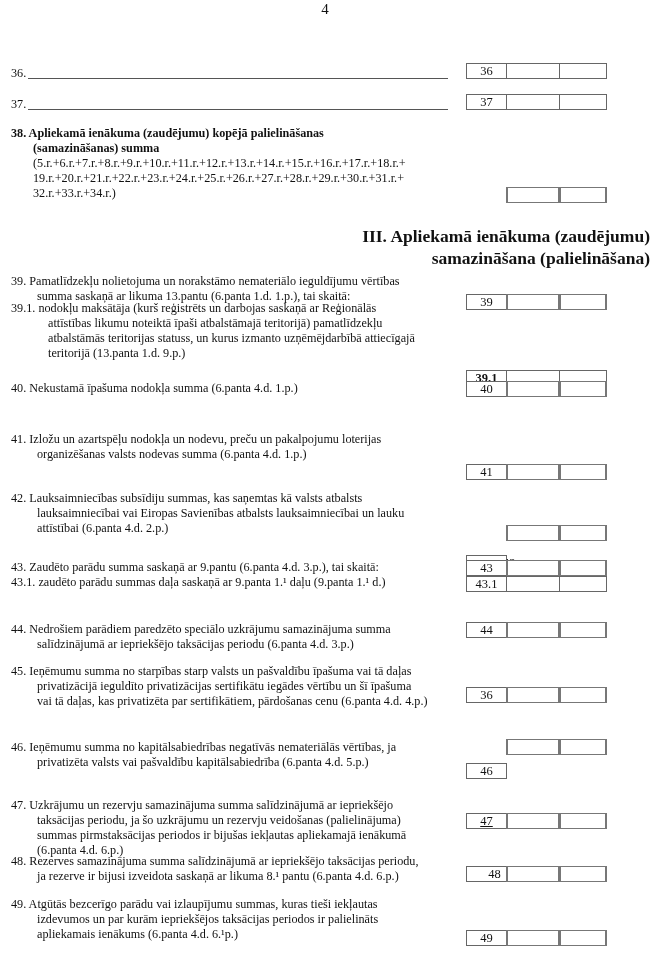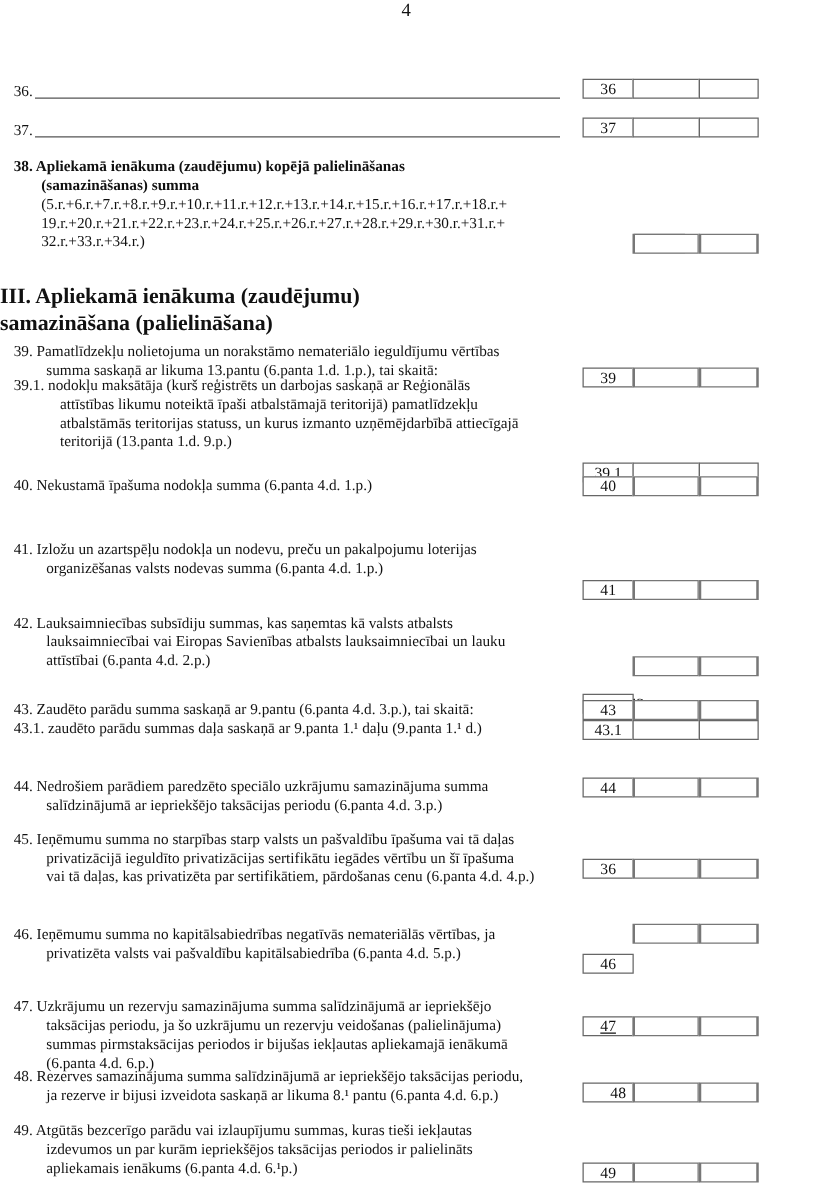--- a/index.html
+++ b/index.html
@@ -22,21 +22,21 @@
     border: 1px solid #666; background: #fff;
   }
   .cell.thick { border: 1.5px solid #777; border-left: 2px solid #777; border-right: 2px solid #777; }
   .c1 { left: 506px; width: 54px; }
   .c2 { left: 559px; width: 48px; }
   .item { position: absolute; left: 11px; width: 440px; }
   .item .first { display: block; }
   .item .rest { display: block; padding-left: 26px; }
   .bold { font-weight: bold; }
   .section-title {
-    left: 0; width: 650px; text-align: left; top: 225px;
+    left: 0; width: 650px; text-align: right; top: 225px;
     font-weight: bold; font-size: 17.5px; line-height: 22px;
   }
 </style>
 </head>
 <body>
 
 <div class="abs page-num">4</div>
 
 <div class="abs" style="left:0;top:0;">
   <span class="abs" style="left:11px;top:66px;">36.</span>
@@ -77,21 +77,21 @@
     </div>
     <div class="code-box" style="top: 294px;">39</div>
     <div class="cell c1 thick" style="top: 294px;"></div>
     <div class="cell c2 thick" style="top: 294px;"></div>
     <div class="item" style="top: 301px;">
       <span class="first">39.1. nodokļu maksātāja (kurš reģistrēts un darbojas saskaņā ar Reģionālās</span>
       <span class="rest" style="padding-left: 37px;">attīstības likumu noteiktā īpaši atbalstāmajā teritorijā) pamatlīdzekļu</span>
       <span class="rest" style="padding-left: 37px;">atbalstāmās teritorijas statuss, un kurus izmanto uzņēmējdarbībā attiecīgajā</span>
       <span class="rest" style="padding-left: 37px;">teritorijā (13.panta 1.d. 9.p.)</span>
     </div>
-    <div class="code-box" style="top: 370px;">39.1</div>
+    <div class="code-box" style="top: 370px; font-weight: bold;">39.1</div>
     <div class="cell c1" style="top: 370px;"></div>
     <div class="cell c2" style="top: 370px;"></div>
     <div class="item" style="top: 381px;">
       <span class="first">40. Nekustamā īpašuma nodokļa summa (6.panta 4.d. 1.p.)</span>
     </div>
     <div class="code-box" style="top: 381px;">40</div>
     <div class="cell c1 thick" style="top: 381px;"></div>
     <div class="cell c2 thick" style="top: 381px;"></div>
     <div class="item" style="top: 424px; margin-top: 8px;">
       <span class="first">41. Izložu un azartspēļu nodokļa un nodevu, preču un pakalpojumu loterijas</span>

